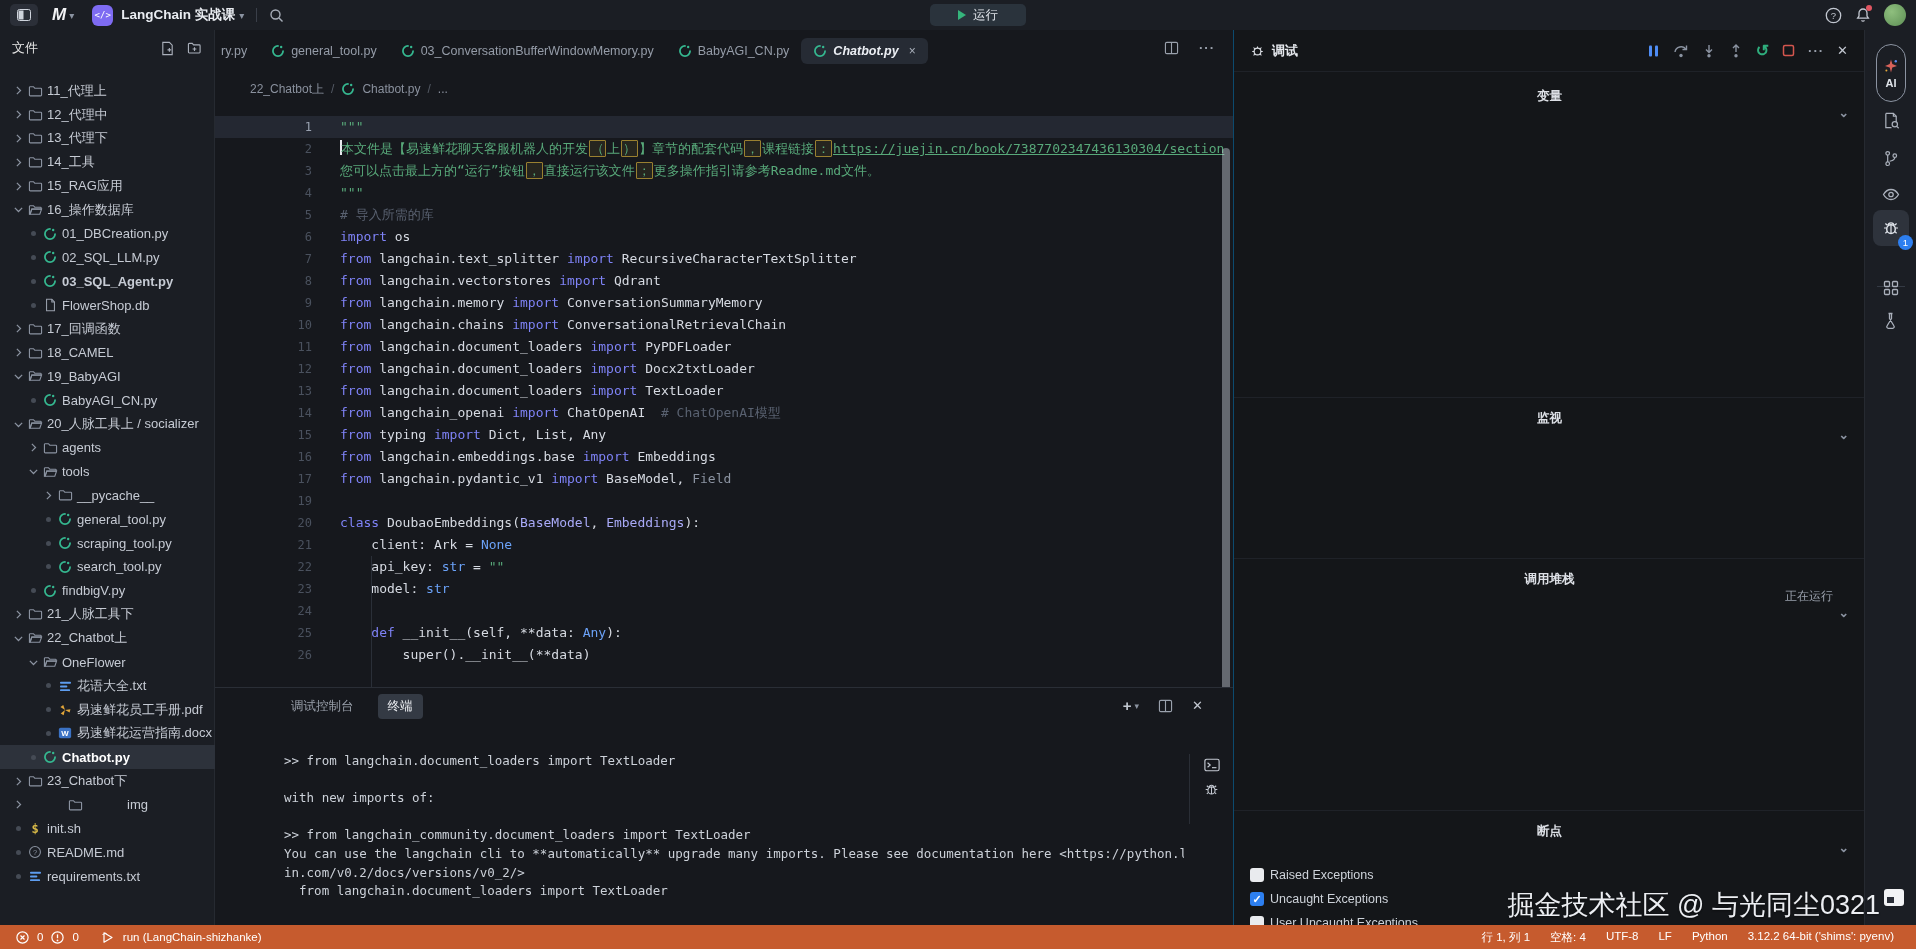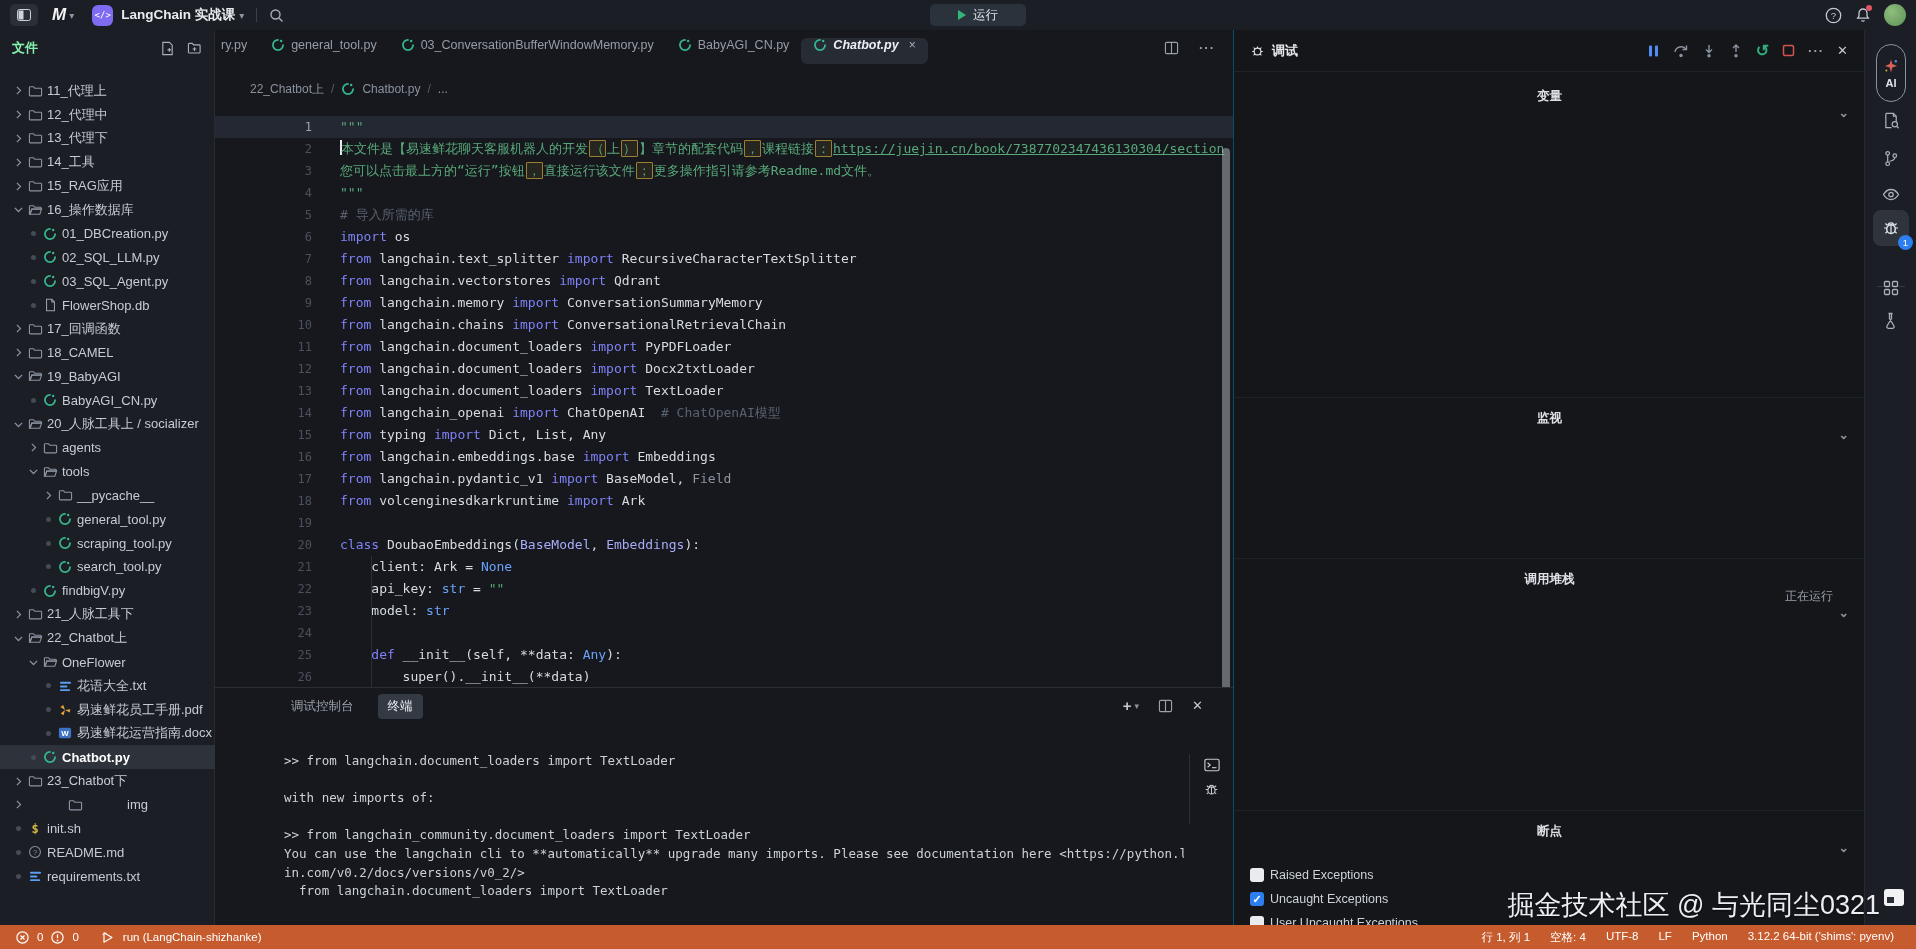--- a/index.html
+++ b/index.html
@@ -24,34 +24,34 @@
            display:flex;align-items:center;justify-content:center;gap:7px;color:#dfe3e9;font-size:12.5px;}
   .run-play{width:0;height:0;border-left:8px solid #35b57c;border-top:5px solid transparent;border-bottom:5px solid transparent;}
   .tb-right{position:absolute;right:10px;top:0;height:30px;display:flex;align-items:center;gap:13px;}
   .avatar{width:22px;height:22px;border-radius:50%;background:radial-gradient(circle at 35% 35%,#8fbf7e,#5d8f55);position:relative;}
   .bell{position:relative;}
   .bell .dot{position:absolute;right:-1px;top:-2px;width:6px;height:6px;border-radius:50%;background:#e05561;}
 
   
   .sidebar{left:0;top:30px;width:215px;height:895px;background:#1b1e24;border-right:1px solid #262a31;}
   .sb-head{height:36px;display:flex;align-items:center;padding:0 12px;}
-  .sb-title{font-weight:bold;color:#86efac;font-size:13px;}
+  .sb-title{font-weight:normal;color:#e5e5e5;font-size:13px;}
   .sb-actions{margin-left:auto;display:flex;gap:12px;}
   .tree{position:absolute;left:0;top:49px;width:215px;}
   .trow{height:23.8px;display:flex;align-items:center;white-space:nowrap;overflow:hidden;color:#c6cbd4;}
   .trow .tw{width:16px;flex:0 0 16px;display:flex;justify-content:center;}
   .trow .ti{width:18px;flex:0 0 18px;display:flex;justify-content:center;}
   .trow .dot2{width:5px;height:5px;border-radius:50%;background:#454b55;}
   .trow.sel{background:#2d323b;color:#ffffff;font-weight:bold;}
   .tlabel{margin-left:3px;font-size:13px;}
 
   
   .center{left:215px;top:30px;width:1018px;height:895px;background:#16181d;}
   .tabbar{position:absolute;left:0;top:0;width:1018px;height:40px;display:flex;align-items:center;}
-  .tab{height:26px;margin-top:2px;display:flex;align-items:flex-start;gap:6px;padding:0 12px;color:#959ca8;font-size:12.5px;white-space:nowrap;}
+  .tab{height:26px;margin-top:2px;display:flex;align-items:center;gap:6px;padding:0 12px;color:#959ca8;font-size:12.5px;white-space:nowrap;}
   .tab.partial{padding-left:6px;}
   .tab.active{background:#262b34;border-radius:6px;color:#eceff4;font-style:italic;font-weight:bold;}
   .tab .x{color:#aab0bb;font-style:normal;font-weight:normal;margin-left:4px;font-size:12px;}
   .tab-actions{position:absolute;right:18px;top:10px;display:flex;gap:20px;color:#9aa1ad;}
   .breadcrumb{position:absolute;left:35px;top:48px;height:22px;display:flex;align-items:center;gap:7px;color:#8a919e;font-size:12px;}
   .bc-sep{color:#555b66;}
   .codearea{position:absolute;left:0;top:70px;width:1018px;height:587px;overflow:hidden;}
   .cl{height:22px;line-height:22px;display:flex;white-space:pre;font-family:"DejaVu Sans Mono",monospace;font-size:13px;}
   .cl .gut{width:105px;flex:0 0 105px;text-align:right;padding-right:8px;color:#4a515e;font-size:12px;}
   .cl .src{margin-left:20px;}
@@ -311,21 +311,21 @@
           <span class="ti">
             <span class="icon">
               <svg width="14" height="14" viewBox="0 0 16 16">
                 <path d="M8 2.2a5.8 5.8 0 1 0 5.8 5.8" fill="none" stroke="#35b890" stroke-width="2" stroke-linecap="round"></path>
                 <circle cx="11.6" cy="3.4" r="1.4" fill="#35b890"></circle>
               </svg>
             </span>
           </span>
           <span class="tlabel">02_SQL_LLM.py</span>
         </div>
-        <div class="trow" style="padding-left: 25px;">
+        <div class="trow" style="padding-left: 25px; font-weight: bold;">
           <span class="tw">
             <span class="dot2"></span>
           </span>
           <span class="ti">
             <span class="icon">
               <svg width="14" height="14" viewBox="0 0 16 16">
                 <path d="M8 2.2a5.8 5.8 0 1 0 5.8 5.8" fill="none" stroke="#35b890" stroke-width="2" stroke-linecap="round"></path>
                 <circle cx="11.6" cy="3.4" r="1.4" fill="#35b890"></circle>
               </svg>
             </span>
@@ -807,21 +807,20 @@
           <div class="cl"><span class="gut">8</span><span class="src"><span class="tok-kw">from</span><span class="tok-fg"> langchain.vectorstores </span><span class="tok-kw">import</span><span class="tok-fg"> Qdrant</span></span></div>
           <div class="cl"><span class="gut">9</span><span class="src"><span class="tok-kw">from</span><span class="tok-fg"> langchain.memory </span><span class="tok-kw">import</span><span class="tok-fg"> ConversationSummaryMemory</span></span></div>
           <div class="cl"><span class="gut">10</span><span class="src"><span class="tok-kw">from</span><span class="tok-fg"> langchain.chains </span><span class="tok-kw">import</span><span class="tok-fg"> ConversationalRetrievalChain</span></span></div>
           <div class="cl"><span class="gut">11</span><span class="src"><span class="tok-kw">from</span><span class="tok-fg"> langchain.document_loaders </span><span class="tok-kw">import</span><span class="tok-fg"> PyPDFLoader</span></span></div>
           <div class="cl"><span class="gut">12</span><span class="src"><span class="tok-kw">from</span><span class="tok-fg"> langchain.document_loaders </span><span class="tok-kw">import</span><span class="tok-fg"> Docx2txtLoader</span></span></div>
           <div class="cl"><span class="gut">13</span><span class="src"><span class="tok-kw">from</span><span class="tok-fg"> langchain.document_loaders </span><span class="tok-kw">import</span><span class="tok-fg"> TextLoader</span></span></div>
           <div class="cl"><span class="gut">14</span><span class="src"><span class="tok-kw">from</span><span class="tok-fg"> langchain_openai </span><span class="tok-kw">import</span><span class="tok-fg"> ChatOpenAI</span><span class="tok-com">  # ChatOpenAI模型</span></span></div>
           <div class="cl"><span class="gut">15</span><span class="src"><span class="tok-kw">from</span><span class="tok-fg"> typing </span><span class="tok-kw">import</span><span class="tok-fg"> Dict, List, Any</span></span></div>
           <div class="cl"><span class="gut">16</span><span class="src"><span class="tok-kw">from</span><span class="tok-fg"> langchain.embeddings.base </span><span class="tok-kw">import</span><span class="tok-fg"> Embeddings</span></span></div>
           <div class="cl"><span class="gut">17</span><span class="src"><span class="tok-kw">from</span><span class="tok-fg"> langchain.pydantic_v1 </span><span class="tok-kw">import</span><span class="tok-fg"> BaseModel,</span><span class="tok-dim"> Field</span></span></div>
-          <div class="cl"><span class="gut">18</span><span class="src"><span class="tok-kw">from</span><span class="tok-fg"> volcenginesdkarkruntime </span><span class="tok-kw">import</span><span class="tok-fg"> Ark</span></span></div>
           <div class="cl"><span class="gut">19</span><span class="src"></span></div>
           <div class="cl"><span class="gut">20</span><span class="src"><span class="tok-kw">class</span><span class="tok-fg"> DoubaoEmbeddings(</span><span class="tok-cls">BaseModel</span><span class="tok-fg">, </span><span class="tok-cls">Embeddings</span><span class="tok-fg">):</span></span></div>
           <div class="cl"><span class="gut">21</span><span class="src"><span class="tok-fg">    client: Ark = </span><span class="tok-type">None</span></span></div>
           <div class="cl"><span class="gut">22</span><span class="src"><span class="tok-fg">    api_key: </span><span class="tok-type">str</span><span class="tok-fg"> = </span><span class="tok-str">""</span></span></div>
           <div class="cl"><span class="gut">23</span><span class="src"><span class="tok-fg">    model: </span><span class="tok-type">str</span></span></div>
           <div class="cl"><span class="gut">24</span><span class="src"></span></div>
           <div class="cl"><span class="gut">25</span><span class="src"><span class="tok-kw">    def</span><span class="tok-fg"> __init__(self, **data: </span><span class="tok-type">Any</span><span class="tok-fg">):</span></span></div>
           <div class="cl"><span class="gut">26</span><span class="src"><span class="tok-fg">        super().__init__(**data)</span></span></div>
         </div>
       <div class="indent-guide"></div>

